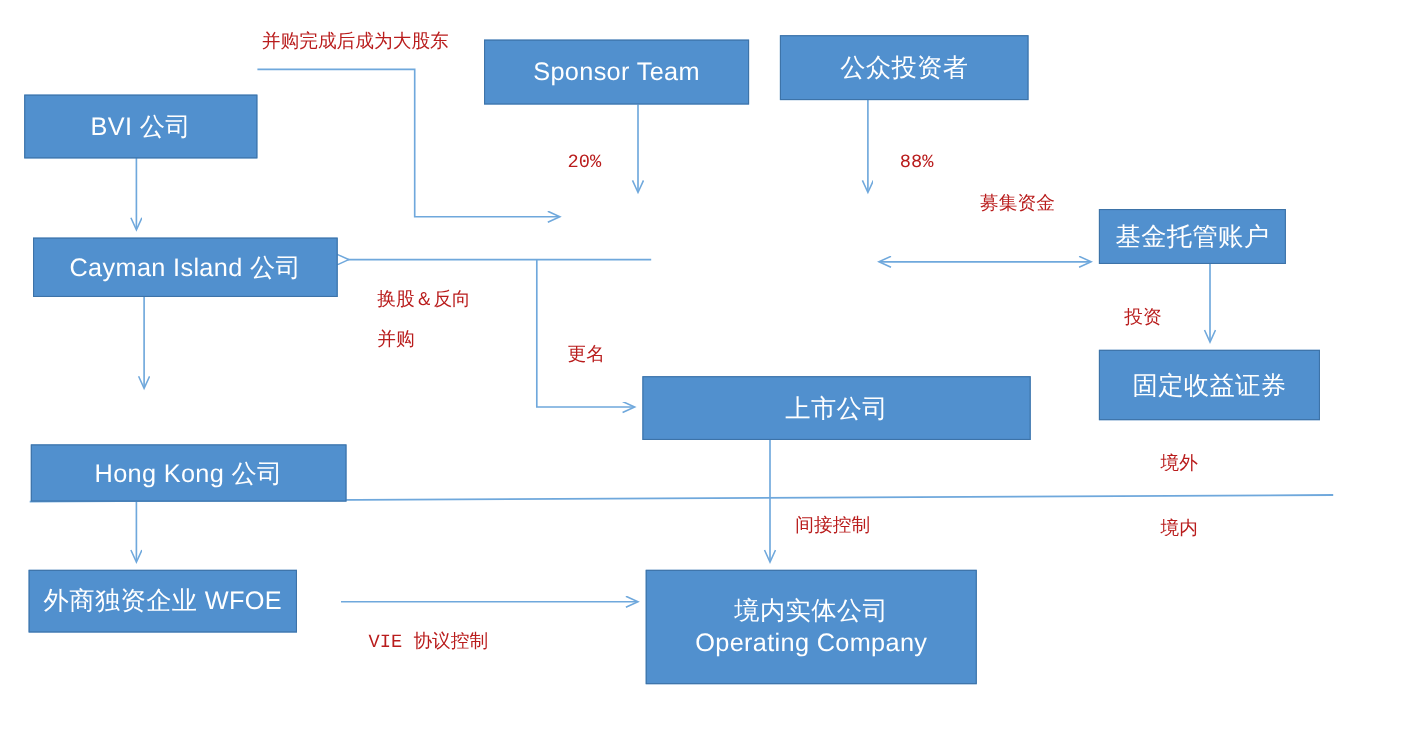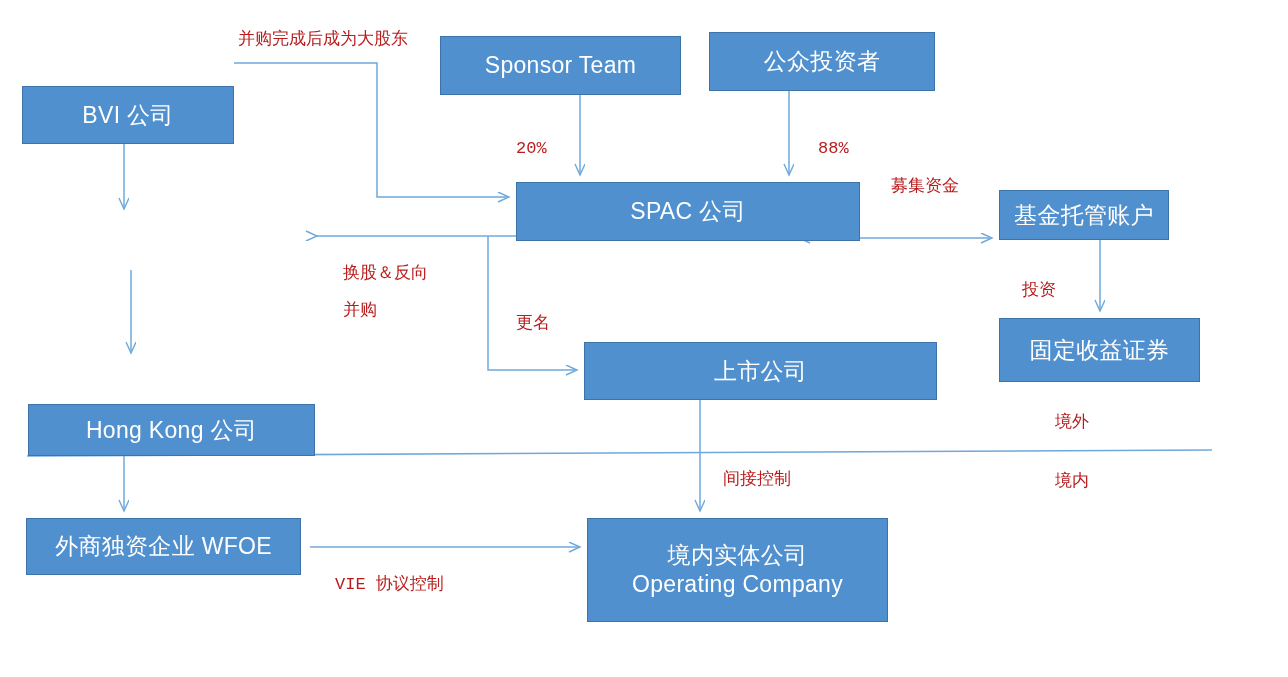--- a/index.html
+++ b/index.html
@@ -95,42 +95,42 @@
   </div>
 
   <div class="node" style="left:440px; top:36px; width:241px; height:59px;">
     <span class="ln">Sponsor Team</span>
   </div>
 
   <div class="node" style="left:709px; top:32px; width:226px; height:59px;">
     <span class="ln">公众投资者</span>
   </div>
 
+  <div class="node" style="left:30px; top:216px; width:277px; height:54px;">
+    <span class="ln">Cayman Island 公司</span>
+  </div>
 
-  <div class="node" style="left:516px; top:182px; width:344px; height:59px;">
-    <span class="ln">SPAC 公司</span>
-  </div>
 
   <div class="node" style="left:999px; top:190px; width:170px; height:50px;">
     <span class="ln">基金托管账户</span>
   </div>
 
   <div class="node" style="left:999px; top:318px; width:201px; height:64px;">
     <span class="ln">固定收益证券</span>
   </div>
 
   <div class="node" style="left:28px; top:360px; width:287px; height:52px;margin-top:44px;">
     <span class="ln">Hong Kong 公司</span>
   </div>
 
   <div class="node" style="left:584px; top:342px; width:353px; height:58px;">
     <span class="ln">上市公司</span>
   </div>
 
-  <div class="node" style="left:26px; top:518px; width:275px; height:57px;">
+  <div class="node" style="left:26px; top:518px; width:244px; height:57px;">
     <span class="ln">外商独资企业 WFOE</span>
   </div>
 
   <div class="node" style="left:587px; top:518px; width:301px; height:104px;">
     <span class="ln">境内实体公司</span>
     <span class="ln2">Operating Company</span>
   </div>
 
   <div class="label" style="left:238px; top:29px;">并购完成后成为大股东</div>
   <div class="label" style="left:516px; top:138px;">20%</div>

